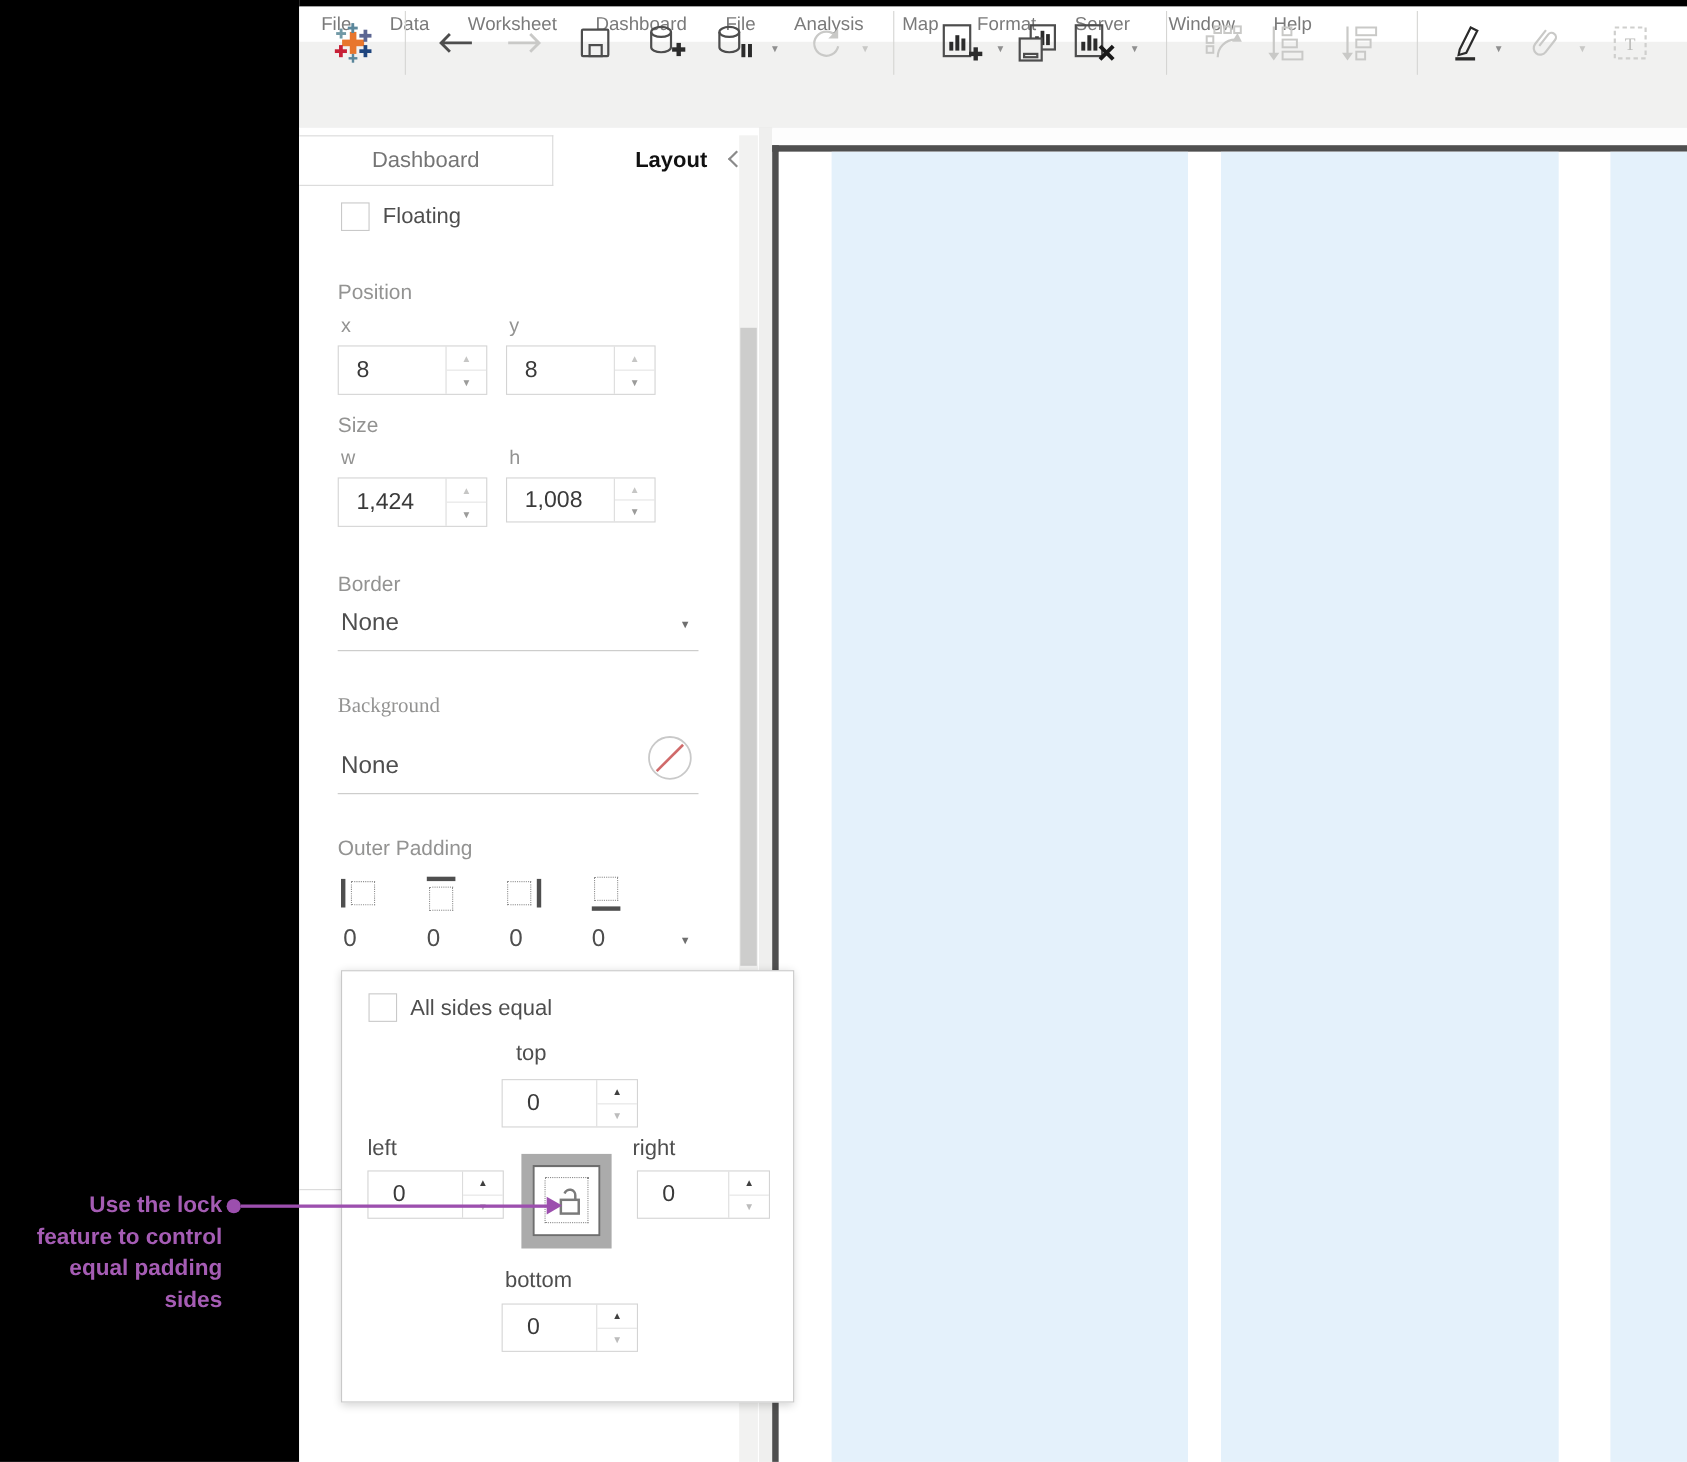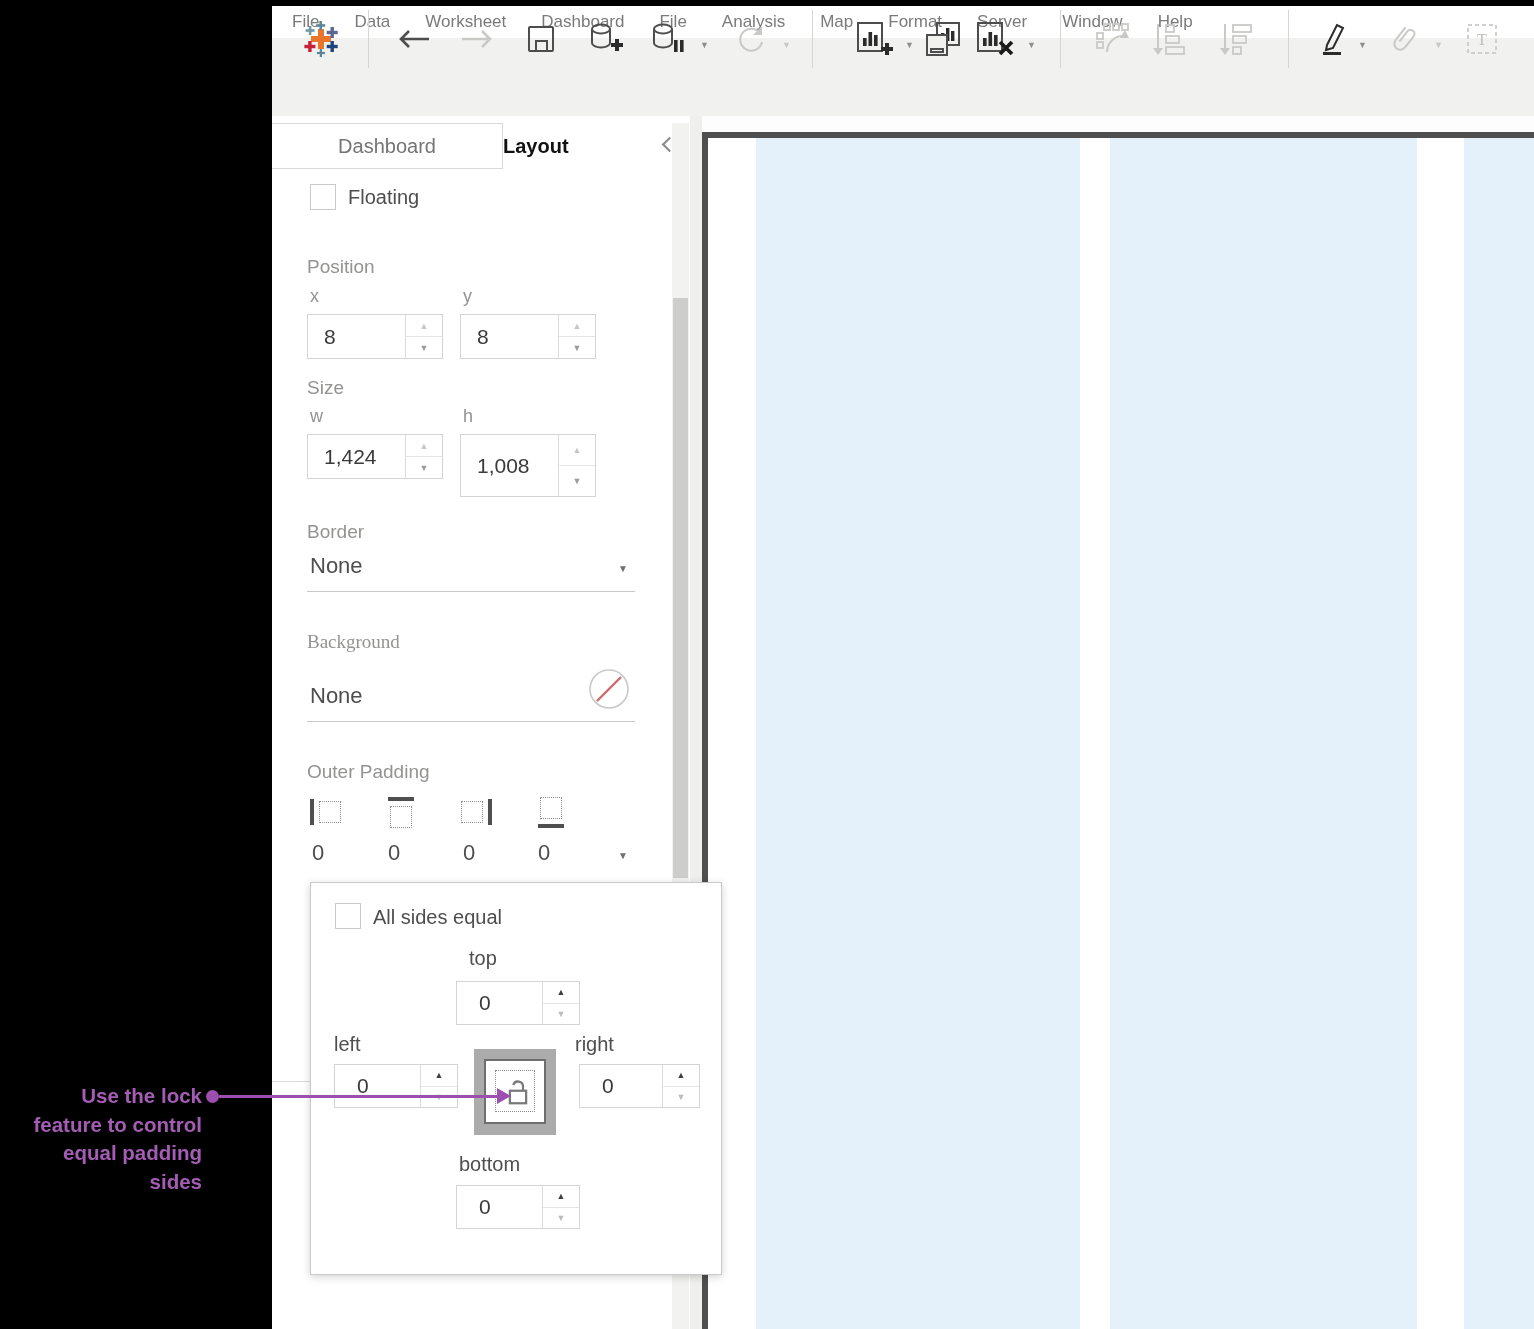--- a/index.html
+++ b/index.html
@@ -28,21 +28,21 @@
   .caret::before{content:"▼";font-size:9px;color:#8f8f8f;}
   .caret.dis::before{color:#c8c8c6;}
   svg .st{fill:none;stroke:#4d4d4d;stroke-width:2;}
   svg .std{fill:none;stroke:#c9c9c7;stroke-width:2;}
 
   
   .panel{left:272px;top:116px;width:418px;height:1213px;background:#fff;}
   .tab-dashboard{left:272px;top:123px;width:231px;height:46px;background:#fff;
     border-top:1px solid #d9d9d9;border-right:1px solid #d9d9d9;border-bottom:1px solid #d9d9d9;
     display:flex;align-items:center;justify-content:center;font-size:20px;color:#757575;box-sizing:border-box;}
-  .tab-layout{left:503px;top:123px;width:140px;height:46px;display:flex;align-items:center;justify-content:flex-start;
+  .tab-layout{left:503px;top:123px;width:140px;height:46px;display:flex;align-items:center;justify-content:flex-end;
     font-size:20px;font-weight:bold;color:#111;}
   .collapse-btn{left:658px;top:136px;width:20px;height:20px;}
   .collapse-btn .chev{position:absolute;left:6px;top:3px;width:9px;height:9px;
     border-left:2px solid #8a8a8a;border-bottom:2px solid #8a8a8a;transform:rotate(45deg);}
 
   .checkbox{width:26px;height:26px;background:#fff;border:1px solid #c9c9c9;box-sizing:border-box;}
   .lbl-section{font-size:19px;color:#939392;}
   .lbl-small{font-size:18px;color:#939392;}
   .lbl-dark{font-size:20px;color:#4e4e4e;}
   .val-big{font-size:22px;color:#4e4e4e;}
@@ -344,21 +344,21 @@
 <div class="abs lbl-section" style="left:307px;top:377px;">Size</div>
 <div class="abs lbl-small" style="left:310px;top:406px;">w</div>
 <div class="abs lbl-small" style="left:463px;top:406px;">h</div>
 <div class="spin" style="left:307px;top:434px;width:136px;height:45px;">
   <div class="spin-val">1,424</div>
   <div class="spin-btns">
       <div class="sb up"></div>
       <div class="sb dn"></div>
     </div>
 </div>
-<div class="spin" style="left:460px;top:434px;width:136px;height:63px;">
+<div class="spin" style="left:460px;top:434px;width:136px;height:41px;">
   <div class="spin-val">1,008</div>
   <div class="spin-btns">
       <div class="sb up"></div>
       <div class="sb dn"></div>
     </div>
 </div>
 
 <div class="abs lbl-section" style="left:307px;top:521px;">Border</div>
 <div class="abs val-big" style="left:310px;top:553px;">None</div>
 <div class="abs dd-caret" style="left:618px;top:558px;"></div>

